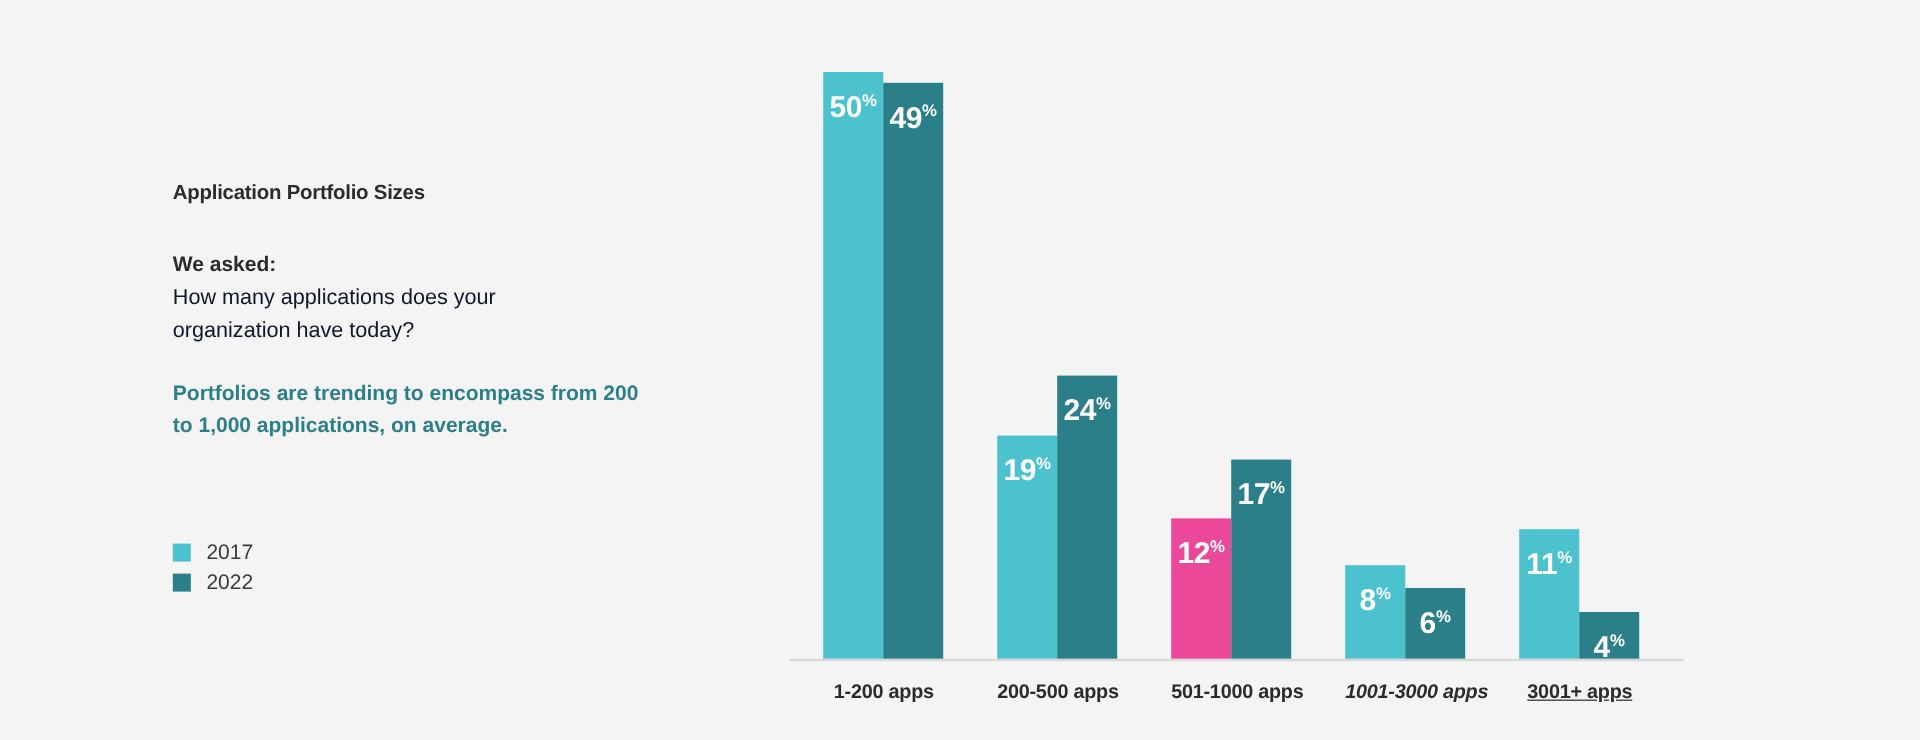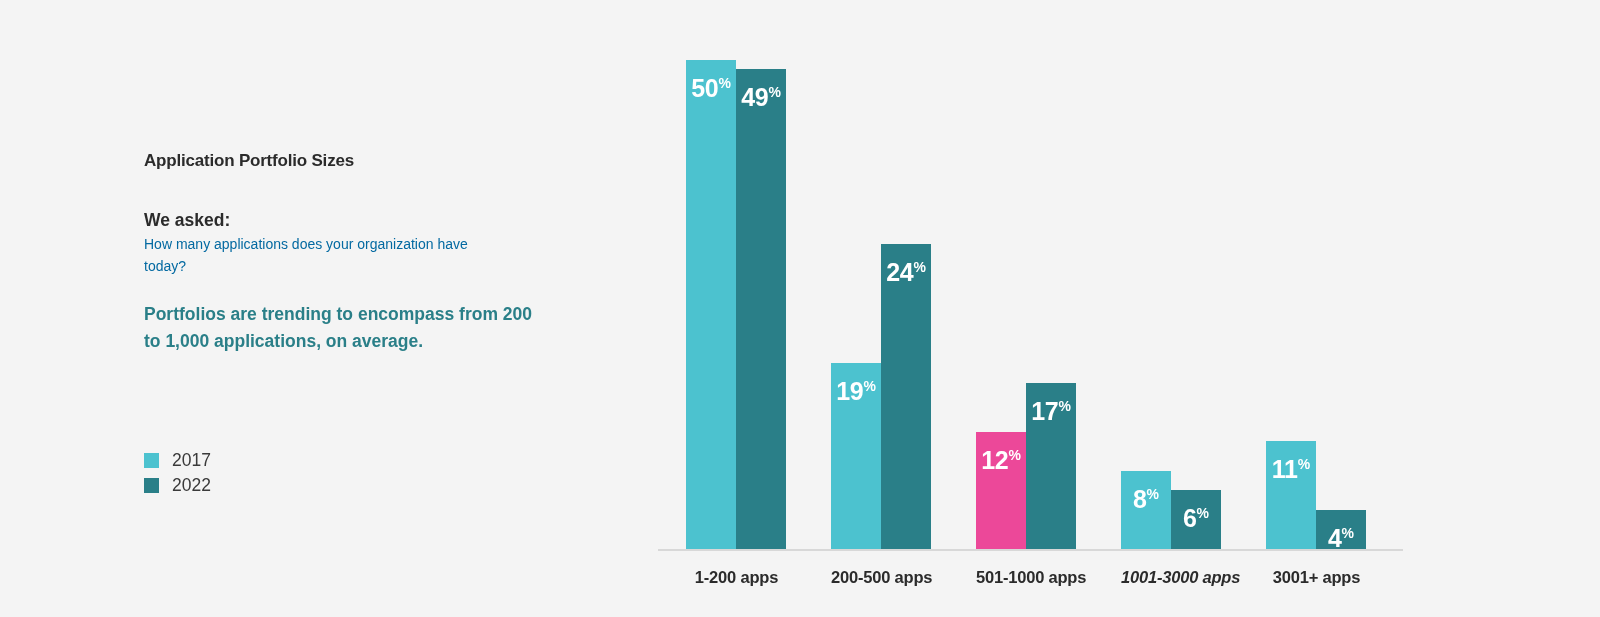--- a/index.html
+++ b/index.html
@@ -44,23 +44,23 @@
 
   .qa-label {
     font-size: 17.5px;
     font-weight: bold;
     color: #2b2b2b;
     line-height: 1.55;
     margin: 0;
   }
 
   .qa-body {
-    font-size: 14px;
+    font-size: 18px;
     font-weight: normal;
-    color: #0369a1;
+    color: #0f172a;
     line-height: 1.55;
     margin: 0;
     max-width: 330px;
   }
 
   .qa-body-highlight {
     font-size: 17.5px;
     font-weight: bold;
     color: #2a7f88;
     line-height: 1.55;
@@ -203,21 +203,21 @@
             <span class="bar-value">50<span class="pct">%</span></span>
           </div>
           <div class="bar series-1" style="height: 479.635px; background: rgb(42, 127, 136);">
             <span class="bar-value">49<span class="pct">%</span></span>
           </div>
         </div>
         <div class="bar-group" style="left: 173px;">
           <div class="bar series-0" style="height: 185.981px; background: rgb(76, 194, 207);">
             <span class="bar-value">19<span class="pct">%</span></span>
           </div>
-          <div class="bar series-1" style="height: 305px; background: rgb(42, 127, 136);">
+          <div class="bar series-1" style="height: 236px; background: rgb(42, 127, 136);">
             <span class="bar-value">24<span class="pct">%</span></span>
           </div>
         </div>
         <div class="bar-group" style="left: 318px;">
           <div class="bar series-0" style="height: 117.462px; background: #ec4899;">
             <span class="bar-value">12<span class="pct">%</span></span>
           </div>
           <div class="bar series-1" style="height: 166.404px; background: rgb(42, 127, 136);">
             <span class="bar-value">17<span class="pct">%</span></span>
           </div>
@@ -237,16 +237,16 @@
           <div class="bar series-1" style="height: 39.1538px; background: rgb(42, 127, 136);">
             <span class="bar-value">4<span class="pct">%</span></span>
           </div>
         </div>
       </div>
     <div id="axis-line"></div>
   <div class="tick-label" style="left: 28px;">1-200 apps</div>
       <div class="tick-label" style="left: 173px;">200-500 apps</div>
       <div class="tick-label" style="left: 318px;">501-1000 apps</div>
       <div class="tick-label" style="left: 463px; font-style: italic;">1001-3000 apps</div>
-      <div class="tick-label" style="left: 608px;">3001+ apps</div>
+      <div class="tick-label" style="left: 608px; text-decoration: underline;">3001+ apps</div>
     </div>
 
 </div>
 
 </body></html>

